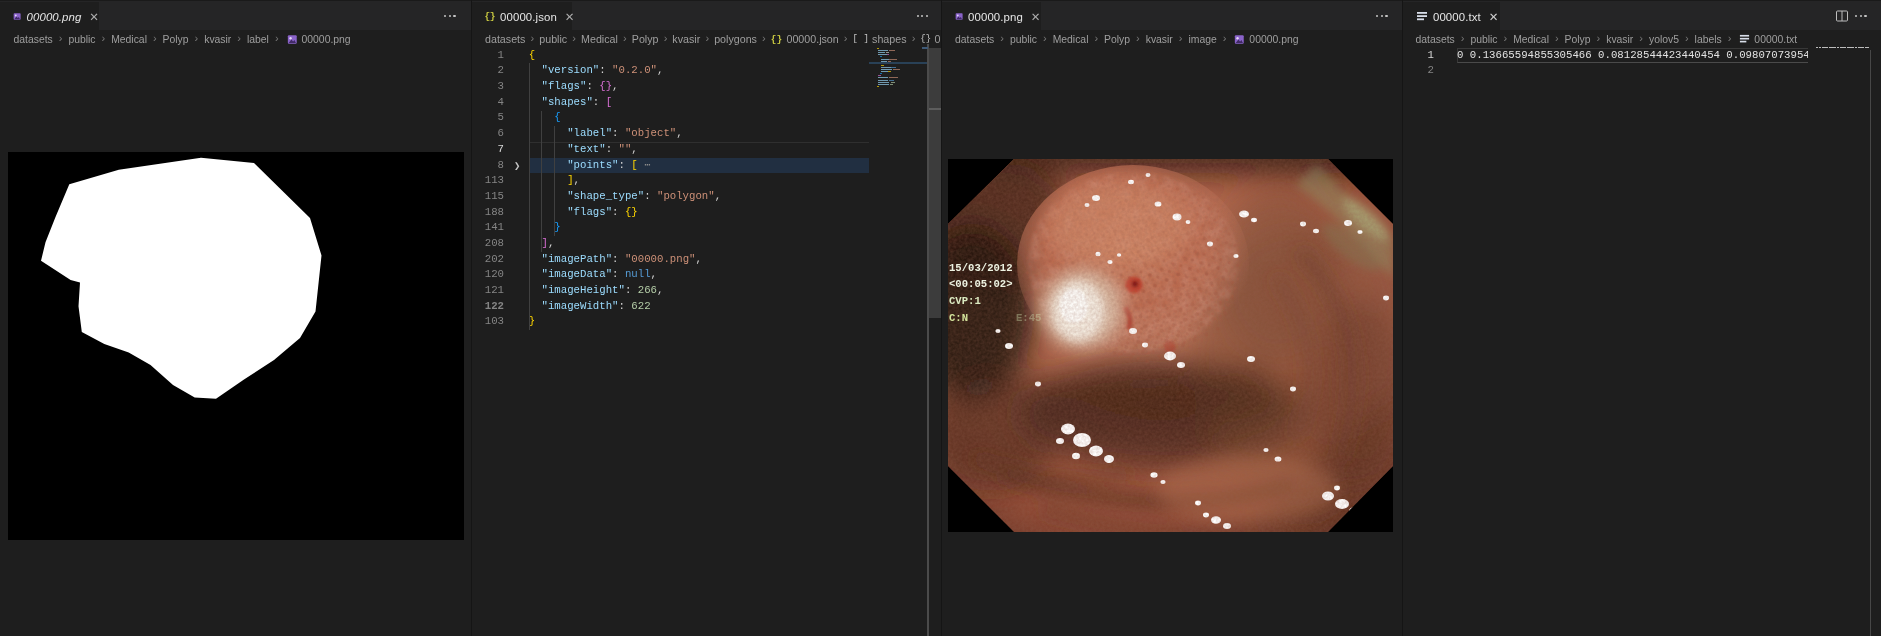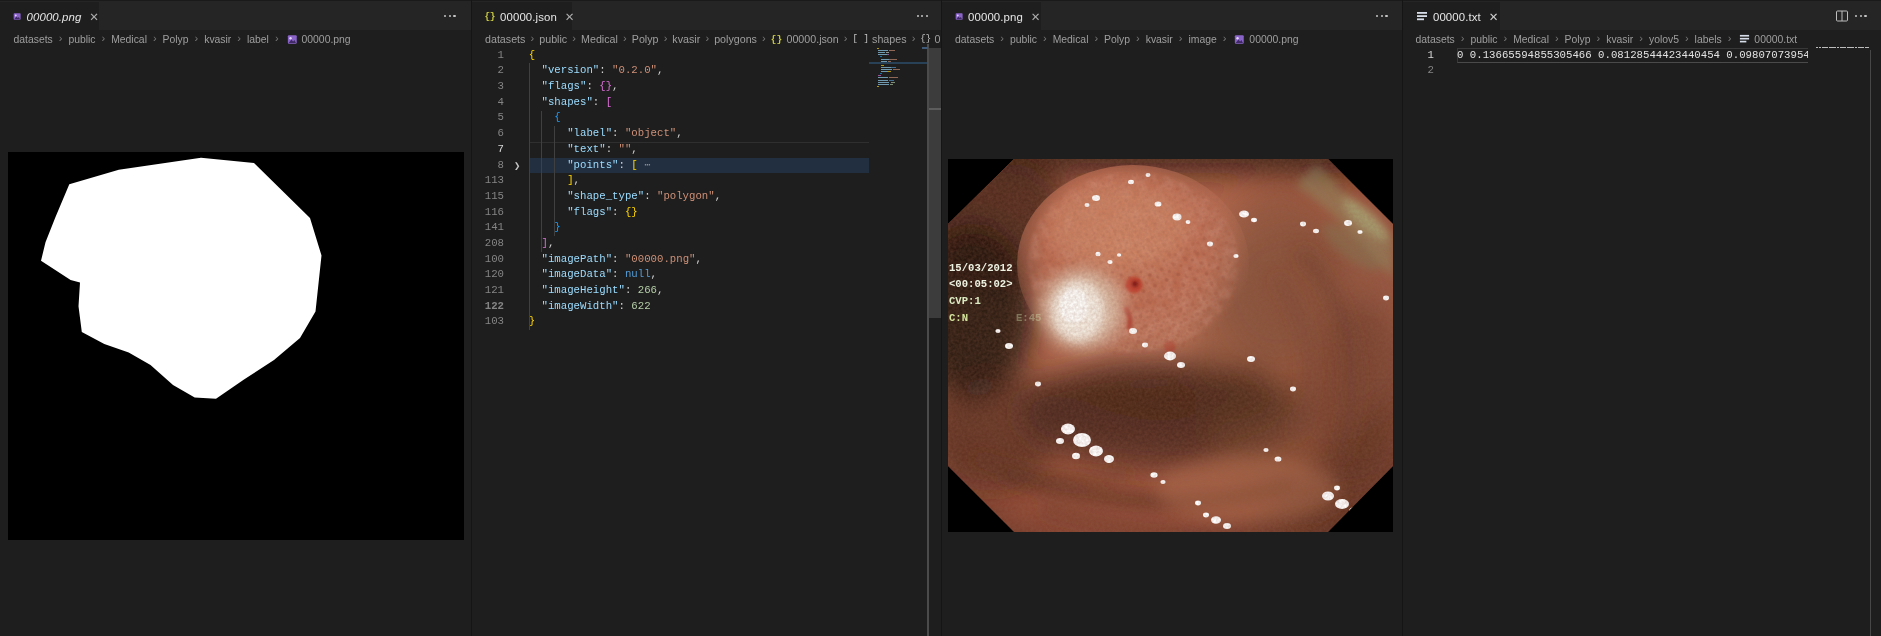--- a/index.html
+++ b/index.html
@@ -116,33 +116,33 @@
       </div>
     <div class="row">
         <span class="ln" style="width:32.5px;">113</span>
         <span class="lc" style="left:57.2px;">      <span class="b1">]</span><span class="p">,</span></span>
       </div>
     <div class="row">
         <span class="ln" style="width:32.5px;">115</span>
         <span class="lc" style="left:57.2px;"><span class="k">      "shape_type"</span><span class="p">: </span><span class="s1">"polygon"</span><span class="p">,</span></span>
       </div>
     <div class="row">
-        <span class="ln" style="width:32.5px;">116</span>
+        <span class="ln" style="width:32.5px;">188</span>
         <span class="lc" style="left:57.2px;"><span class="k">      "flags"</span><span class="p">: </span><span class="b1">{}</span></span>
       </div>
     <div class="row">
         <span class="ln" style="width:32.5px;">141</span>
         <span class="lc" style="left:57.2px;">    <span class="b3">}</span></span>
       </div>
     <div class="row">
         <span class="ln" style="width:32.5px;">208</span>
         <span class="lc" style="left:57.2px;">  <span class="b2">]</span><span class="p">,</span></span>
       </div>
     <div class="row">
-        <span class="ln" style="width:32.5px;">100</span>
+        <span class="ln" style="width:32.5px;">202</span>
         <span class="lc" style="left:57.2px;"><span class="k">  "imagePath"</span><span class="p">: </span><span class="s1">"00000.png"</span><span class="p">,</span></span>
       </div>
     <div class="row">
         <span class="ln" style="width:32.5px;">120</span>
         <span class="lc" style="left:57.2px;"><span class="k">  "imageData"</span><span class="p">: </span><span class="kw">null</span><span class="p">,</span></span>
       </div>
     <div class="row">
         <span class="ln" style="width:32.5px;">121</span>
         <span class="lc" style="left:57.2px;"><span class="k">  "imageHeight"</span><span class="p">: </span><span class="n">266</span><span class="p">,</span></span>
       </div>

